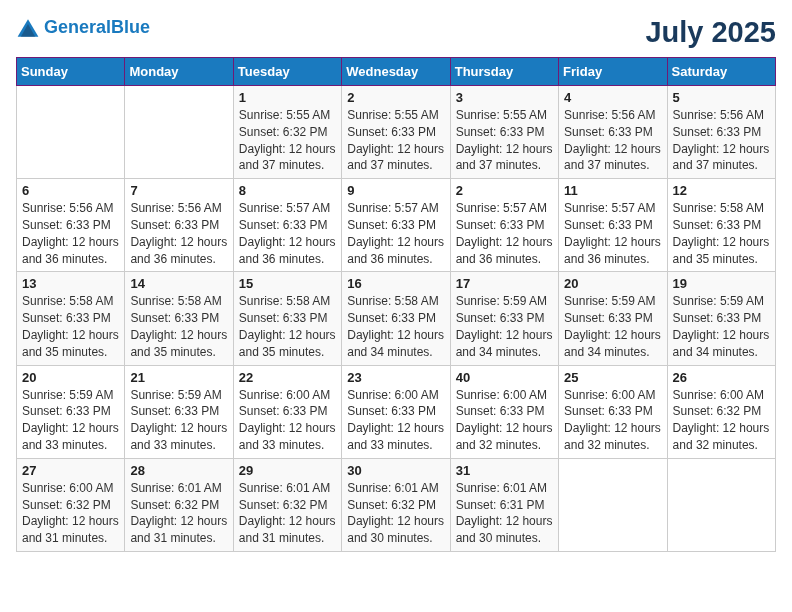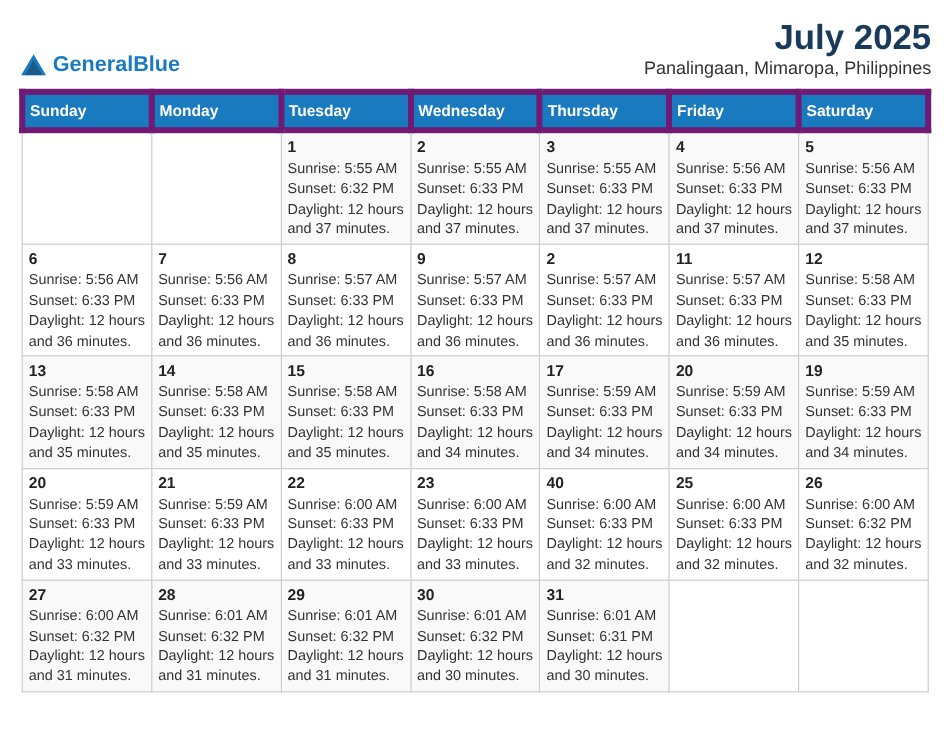--- a/index.html
+++ b/index.html
@@ -6,21 +6,21 @@
     body {
       font-family: Arial, sans-serif;
       background: #fff;
       width: 792px;
       min-height: 612px;
       padding: 16px;
     }
     .header-area {
       display: flex;
       justify-content: space-between;
-      align-items: flex-end;
+      align-items: flex-start;
       margin-bottom: 8px;
     }
     .logo {
       display: flex;
       align-items: center;
       gap: 4px;
     }
     .logo-text {
       font-size: 18px;
       font-weight: bold;
@@ -51,21 +51,21 @@
       border-collapse: collapse;
       border: 1px solid #ccc;
     }
     thead th {
       background: #1a7abf;
       color: #fff;
       font-size: 13px;
       font-weight: bold;
       padding: 6px 4px;
       text-align: left;
-      border: 5px solid #701a75;
+      border: 1px solid #701a75;
     }
     tbody td {
       vertical-align: top;
       border: 1px solid #ccc;
       padding: 4px 5px;
       width: 108px;
       min-height: 80px;
       font-size: 10.5px;
       color: #222;
       background: #fff;
@@ -96,21 +96,20 @@
     <svg class="logo-icon" viewBox="0 0 30 30" xmlns="http://www.w3.org/2000/svg">
       <polygon points="15,4 28,26 2,26" fill="#1a7abf"></polygon>
       <polygon points="15,10 24,26 6,26" fill="#1a3a5c" opacity="0.5"></polygon>
     </svg>
     <div class="logo-text">
       <div><span>General</span><span style="color:#1a7abf">Blue</span></div>
     </div>
   </div>
   <div class="title-area">
     <div class="calendar-title">July 2025</div>
-    <div class="calendar-subtitle">Panalingaan, Mimaropa, Philippines</div>
   </div>
 </div>
 
 <table>
   <thead>
     <tr>
     <th>Sunday</th>
         <th>Monday</th>
         <th>Tuesday</th>
         <th>Wednesday</th>

